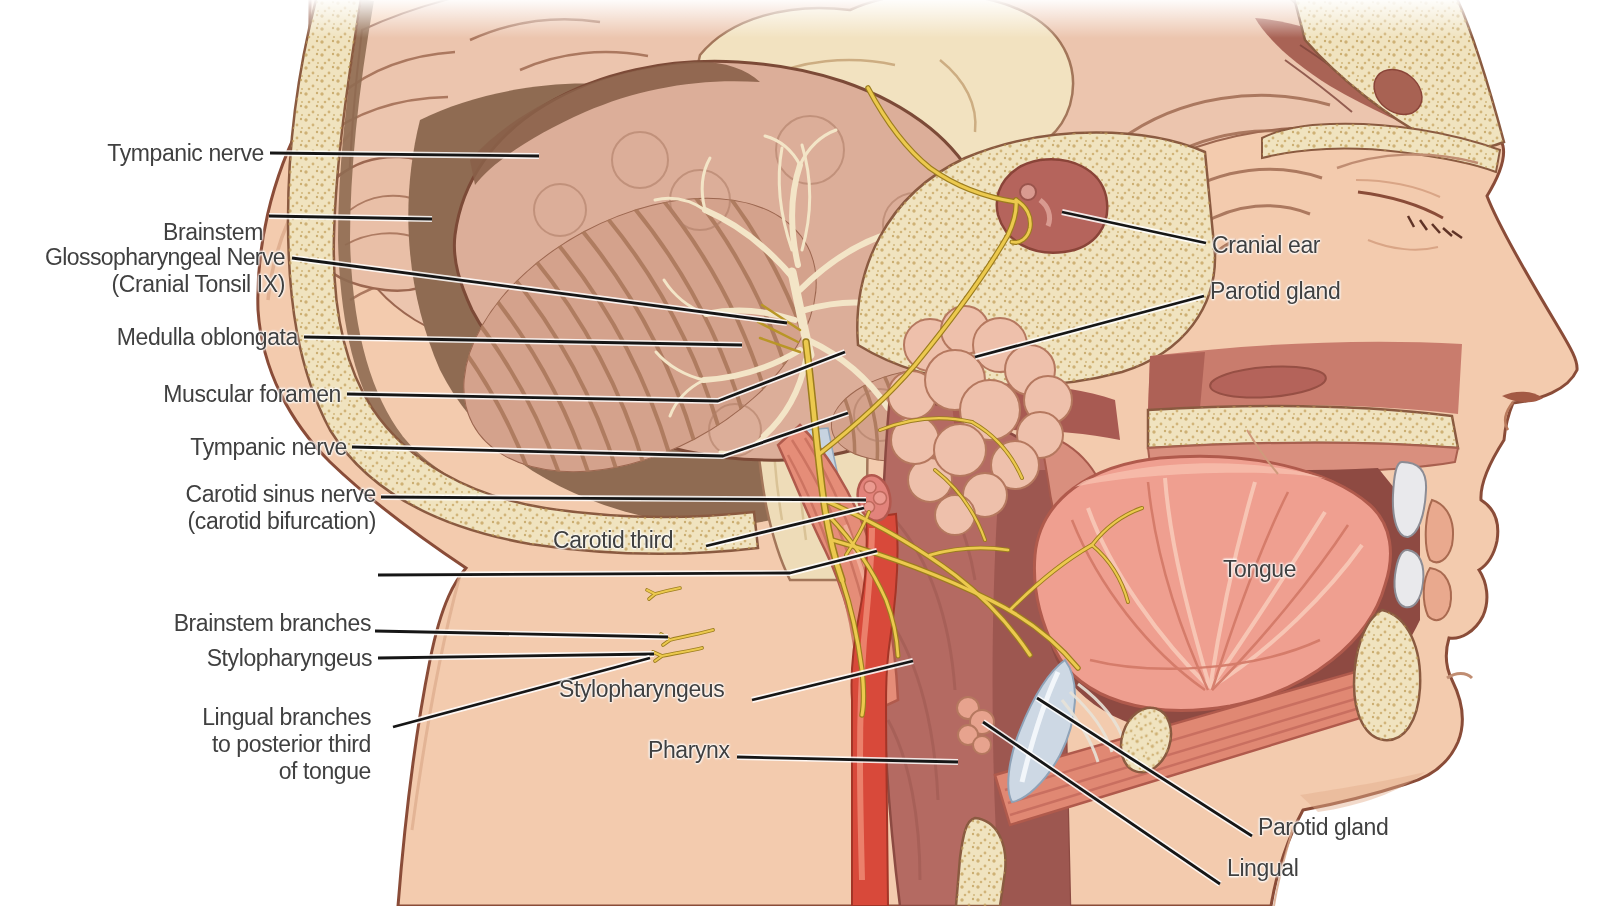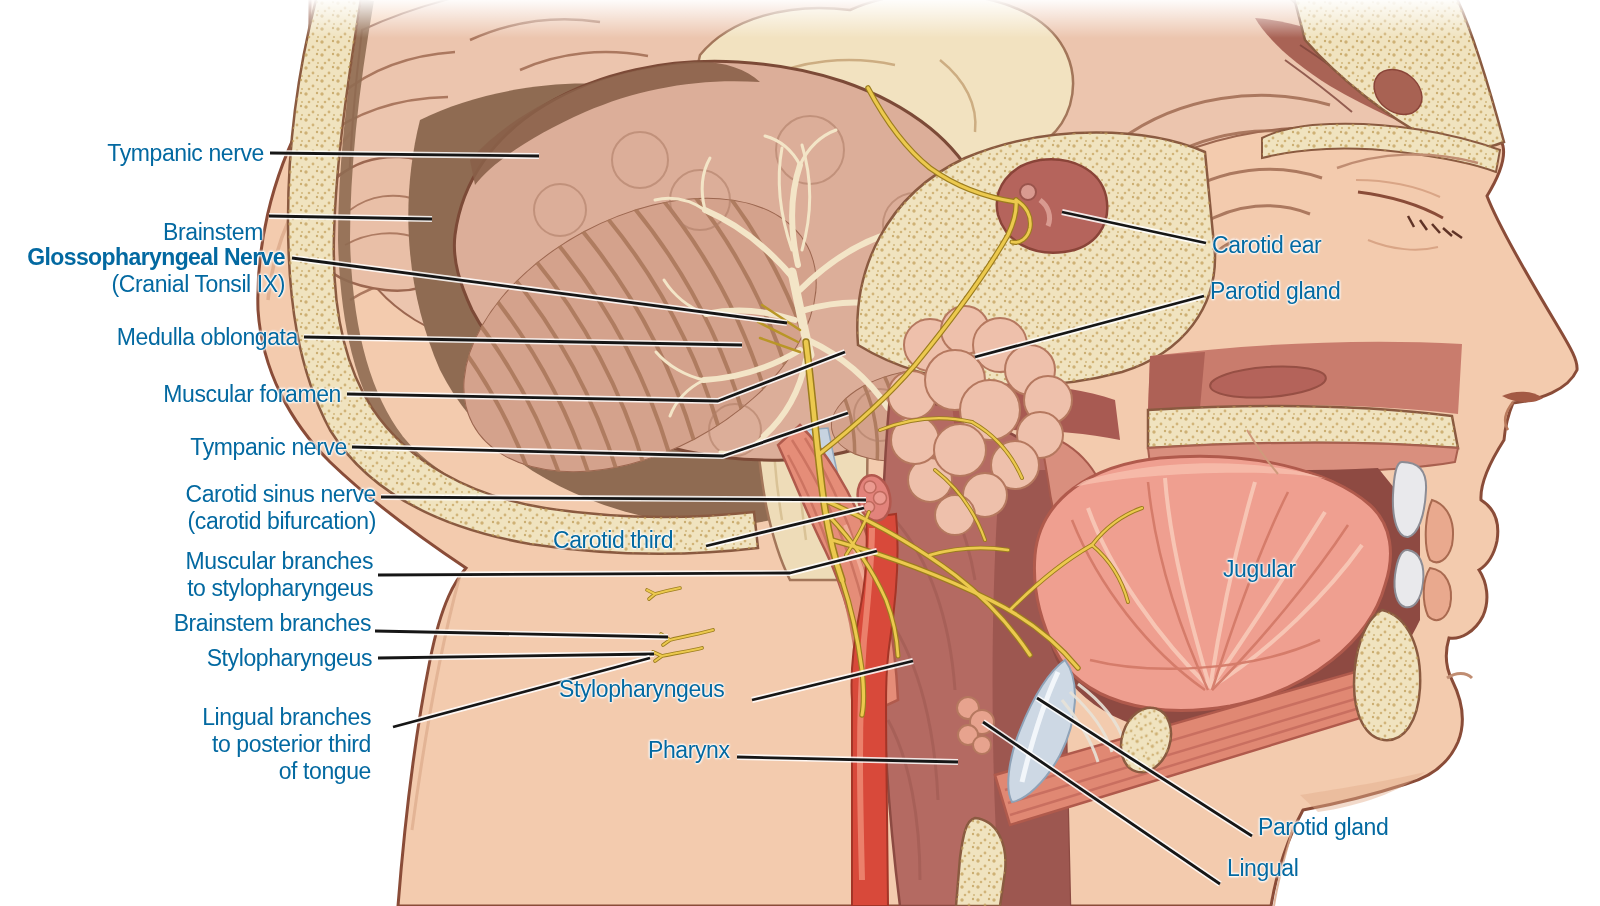--- a/index.html
+++ b/index.html
@@ -1,25 +1,25 @@
 <!DOCTYPE html>
 <html><head>
 <meta charset="utf-8">
 <title>Glossopharyngeal Nerve Diagram</title>
 <style>
   html,body{margin:0;padding:0;background:#fff;}
   #fig{position:relative;width:1600px;height:906px;background:#ffffff;overflow:hidden;
        font-family:"Liberation Sans",sans-serif;}
   #art{position:absolute;left:0;top:0;}
   .lbl{position:absolute;font:23px/27px "Liberation Sans",sans-serif;letter-spacing:-0.4px;
-       color:#0369a1;white-space:nowrap;
+       color:#404040;white-space:nowrap;
        text-shadow:0 0 3px #fff,0 0 3px #fff,0 1px 2px #fff,0 -1px 2px #fff;}
   .lbl span{display:block;}
   .lbl.r{text-align:right;}
-  .lbl.b span.l1{font-weight:bold;letter-spacing:-0.6px;}
+  .lbl.b span.l1{font-weight:normal;letter-spacing:-0.6px;}
 </style>
 </head>
 <body>
 
 <div id="fig">
 <svg id="art" width="1600" height="906" viewBox="0 0 1600 906">
   <defs>
     <pattern id="bonespeck" width="16" height="13" patternUnits="userSpaceOnUse">
       <circle cx="2" cy="3" r="1.7" fill="#c3a05c" opacity=".75"></circle>
       <circle cx="9" cy="8" r="1.4" fill="#c3a05c" opacity=".7"></circle>
@@ -513,24 +513,20 @@
   <div class="lbl r" style="right:1259px;top:381px">
       <span>Muscular foramen</span>
     </div>
   <div class="lbl r" style="right:1253px;top:434px">
       <span>Tympanic nerve</span>
     </div>
   <div class="lbl r" style="right:1224px;top:481px">
       <span>Carotid sinus nerve</span>
       <span>(carotid bifurcation)</span>
     </div>
-  <div class="lbl r" style="right:1227px;top:548px">
-      <span>Muscular branches</span>
-      <span>to stylopharyngeus</span>
-    </div>
   <div class="lbl r" style="right:1229px;top:610px">
       <span>Brainstem branches</span>
     </div>
   <div class="lbl r" style="right:1228px;top:645px">
       <span>Stylopharyngeus</span>
     </div>
   <div class="lbl r" style="right:1229px;top:704px">
       <span>Lingual branches</span>
       <span>to posterior third</span>
       <span>of tongue</span>
@@ -538,27 +534,27 @@
   <div class="lbl" style="left:553px;top:527px">
       <span>Carotid third</span>
     </div>
   <div class="lbl" style="left:559px;top:676px">
       <span>Stylopharyngeus</span>
     </div>
   <div class="lbl" style="left:648px;top:737px">
       <span>Pharynx</span>
     </div>
   <div class="lbl" style="left:1212px;top:232px">
-      <span>Carotid ear</span>
+      <span>Cranial ear</span>
     </div>
   <div class="lbl" style="left:1210px;top:278px">
       <span>Parotid gland</span>
     </div>
   <div class="lbl" style="left:1223px;top:556px">
-      <span>Jugular</span>
+      <span>Tongue</span>
     </div>
   <div class="lbl" style="left:1258px;top:814px">
       <span>Parotid gland</span>
     </div>
   <div class="lbl" style="left:1227px;top:855px">
       <span>Lingual</span>
     </div>
 </div>
 
 </body></html>

